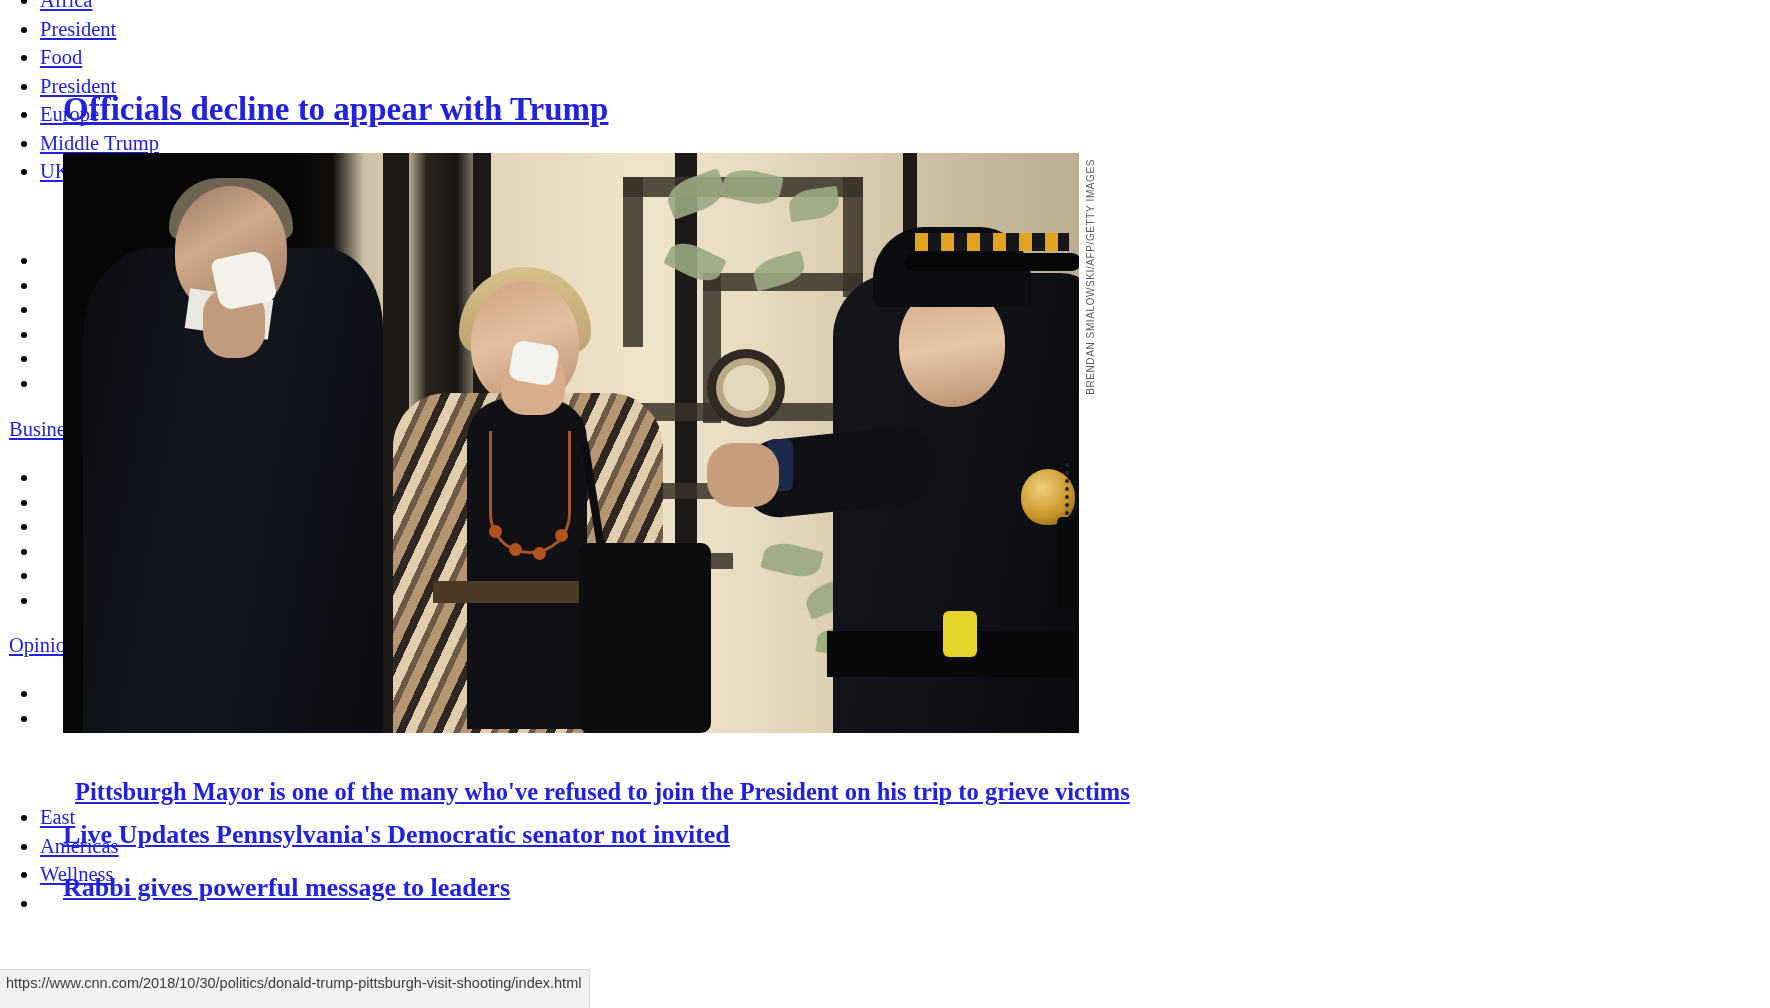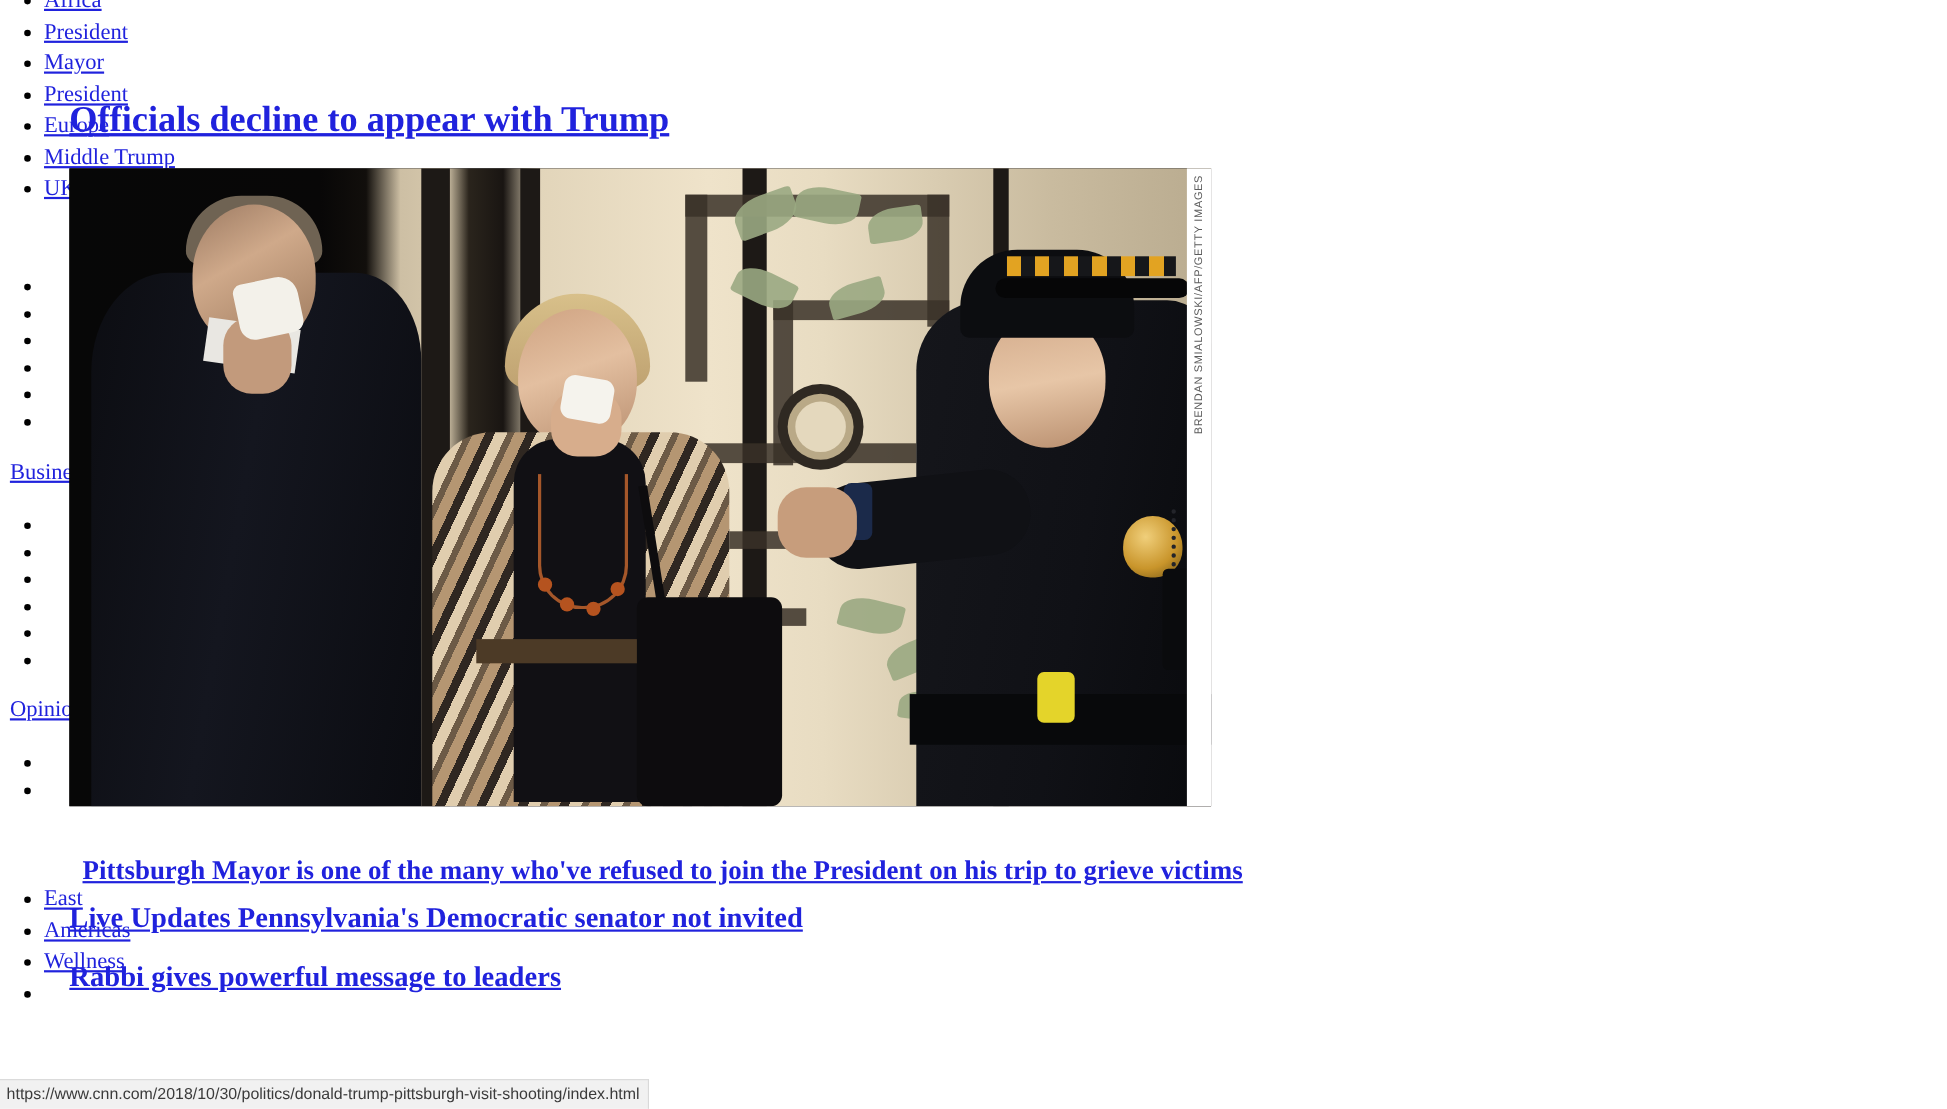--- a/index.html
+++ b/index.html
@@ -408,40 +408,40 @@
     padding-top: 4px;
   }
 
   
   #status-bar {
     position: absolute;
     left: 0;
     bottom: 0;
     height: 26px;
     max-width: 760px;
-    padding: 0 8px 0 6px;
+    padding: 0 8px 12px 6px;
     background: #f1f1f1;
     border-top: 1px solid #d9d9d9;
     border-right: 1px solid #d9d9d9;
     display: flex;
     align-items: center;
     font-family: "Liberation Sans", sans-serif;
     font-size: 14.5px;
     color: #3b3b3b;
     white-space: nowrap;
     z-index: 50;
   }
 </style>
 </head>
 <body>
 
 <ul class="plain abs" id="nav-world-list">
   <li><a class="nav" href="#">Africa</a></li>
   <li><a class="nav" href="#">President</a></li>
-  <li><a class="nav" href="#">Mayor</a></li>
+  <li><a class="nav" href="#">Food</a></li>
   <li><a class="nav" href="#">President</a></li>
   <li><a class="nav" href="#">Europe</a></li>
   <li><a class="nav" href="#">Middle Trump</a></li>
   <li><a class="nav" href="#">UK</a></li>
 </ul>
 
 <ul class="plain abs" id="nav-blank-list-1">
   <li class="blank-li"><a class="nav" href="#"></a></li>
   <li class="blank-li"><a class="nav" href="#"></a></li>
   <li class="blank-li"><a class="nav" href="#"></a></li>

